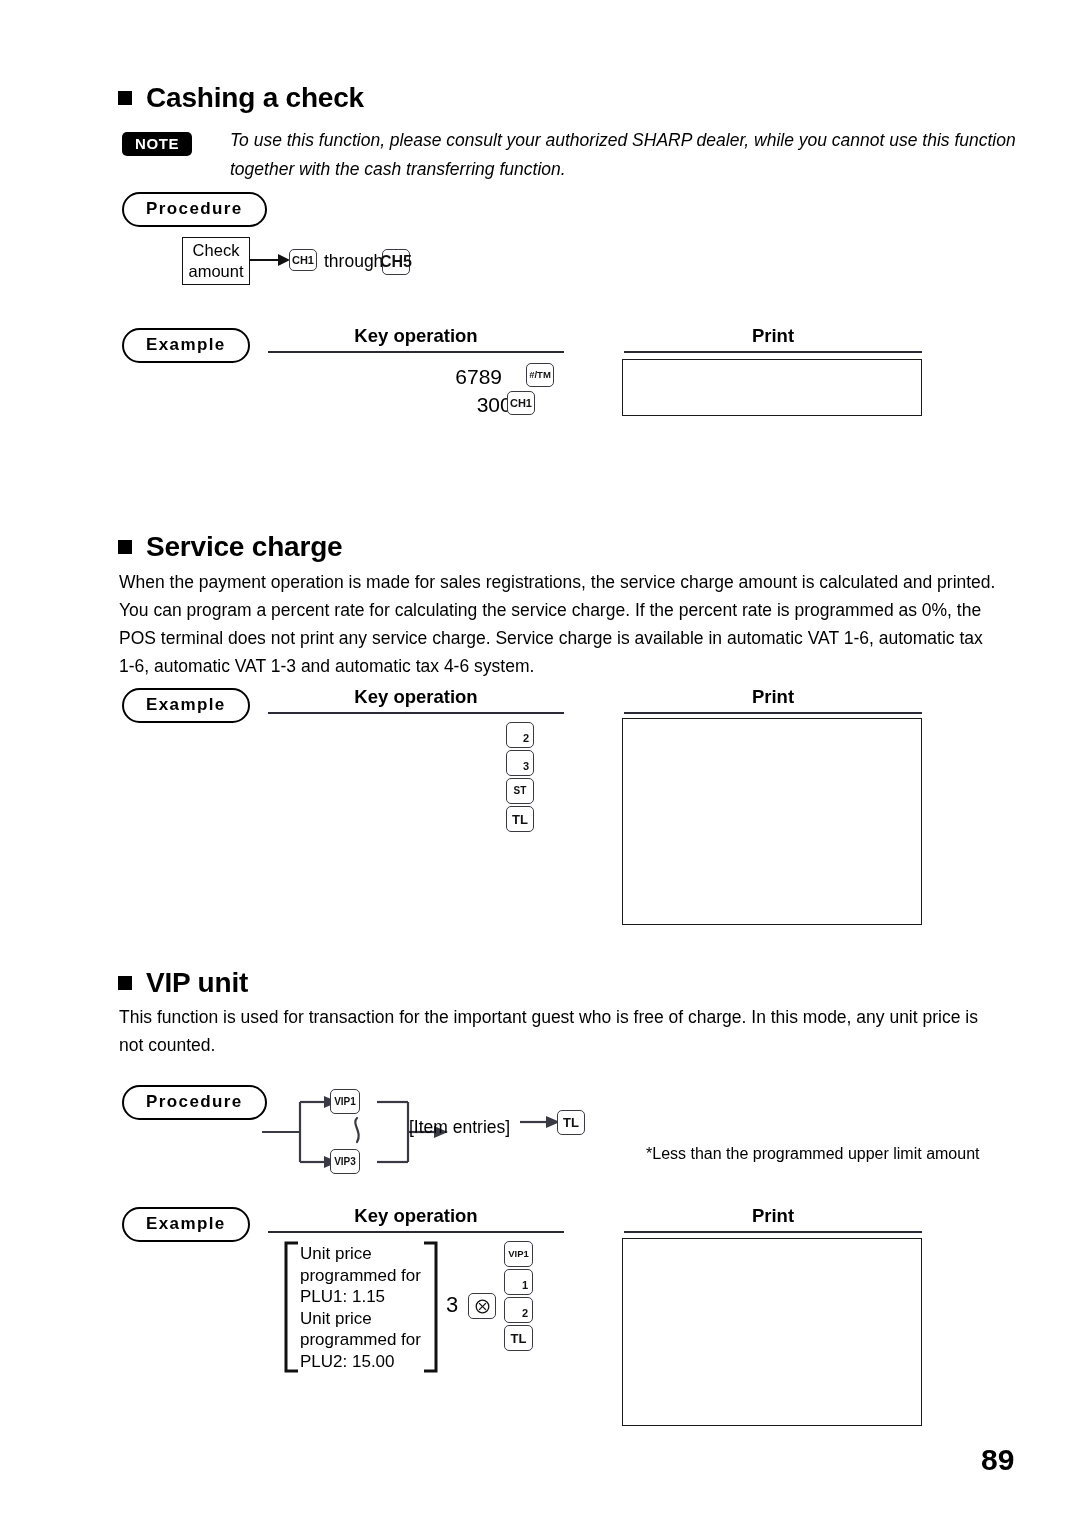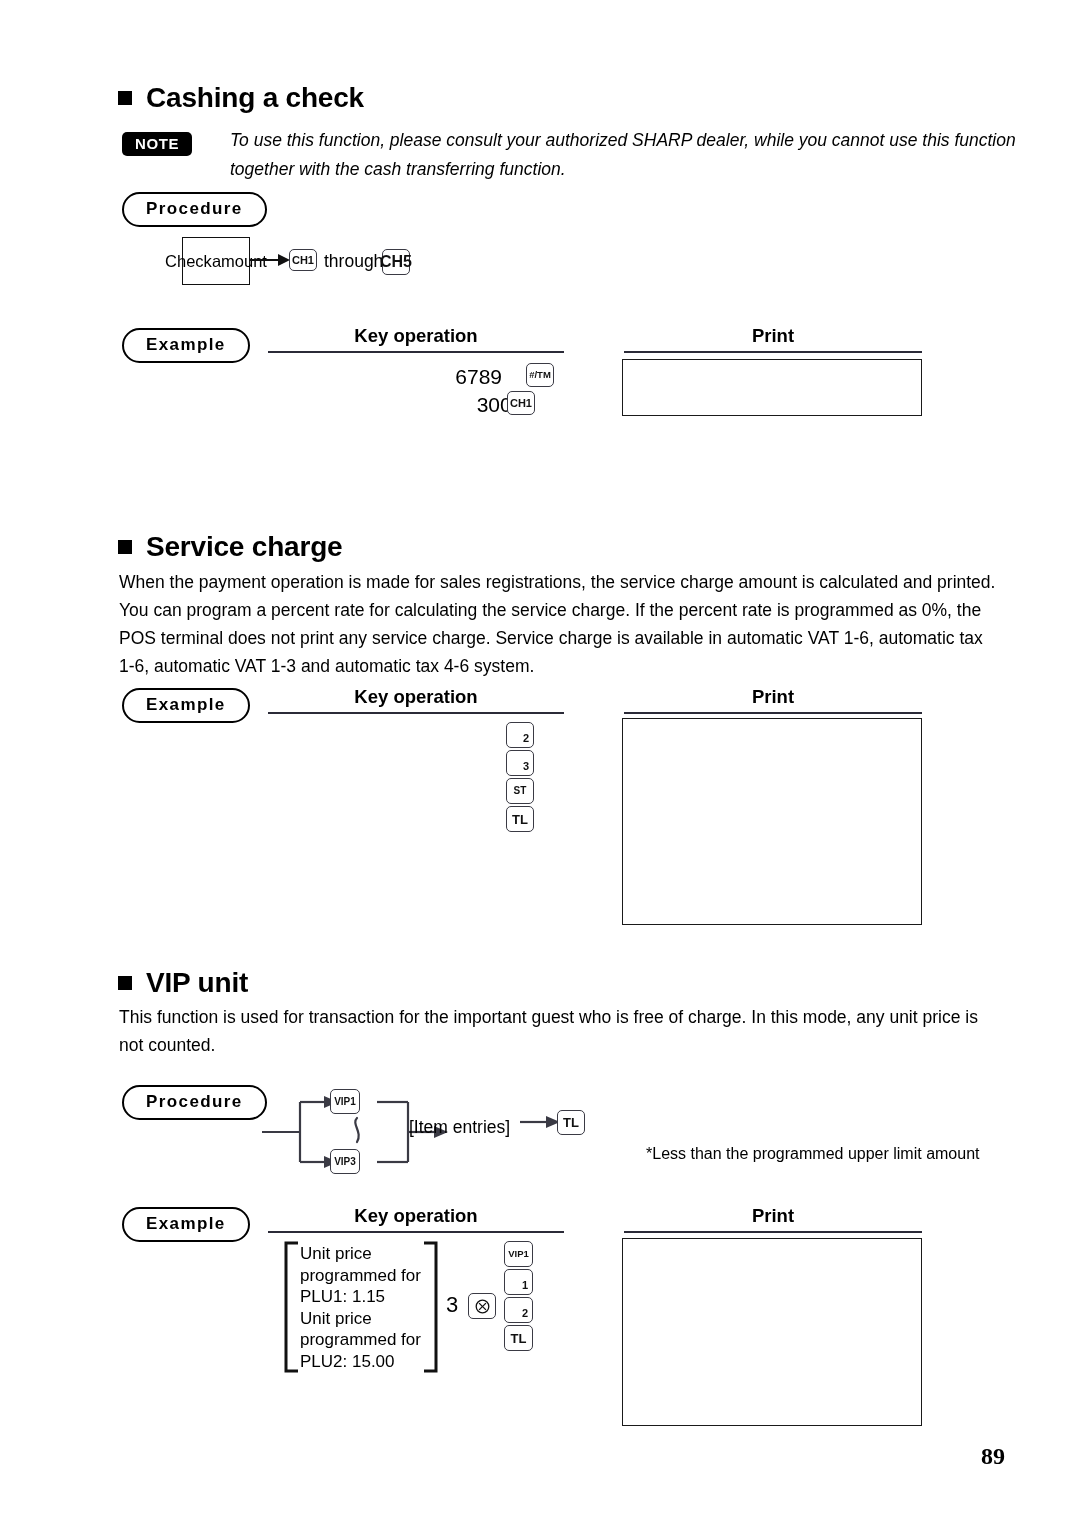--- a/index.html
+++ b/index.html
@@ -115,43 +115,42 @@
 
   
   .flowbox {
     position: absolute;
     border: 1.6px solid #111;
     background: #fff;
     font-size: 16.5px;
     line-height: 21px;
     text-align: center;
     display: flex;
-    flex-direction: row;
+    flex-direction: column;
     align-items: center;
     justify-content: center;
     padding: 2px 4px;
   }
 
   .plain {
     position: absolute;
     font-size: 17.5px;
     line-height: 26px;
   }
 
   .footnote {
     position: absolute;
     font-size: 16px;
     line-height: 22px;
   }
 
   .page-num {
     position: absolute;
-    font-size: 24px;
-    font-weight: bold;
-    font-family: Liberation Serif, serif;
+    font-size: 30px;
+    font-weight: bold;
   }
 
   svg { display: block; }
   .svglayer { position: absolute; pointer-events: none; }
 </style>
 </head>
 <body>
 
 <div class="page">
 

